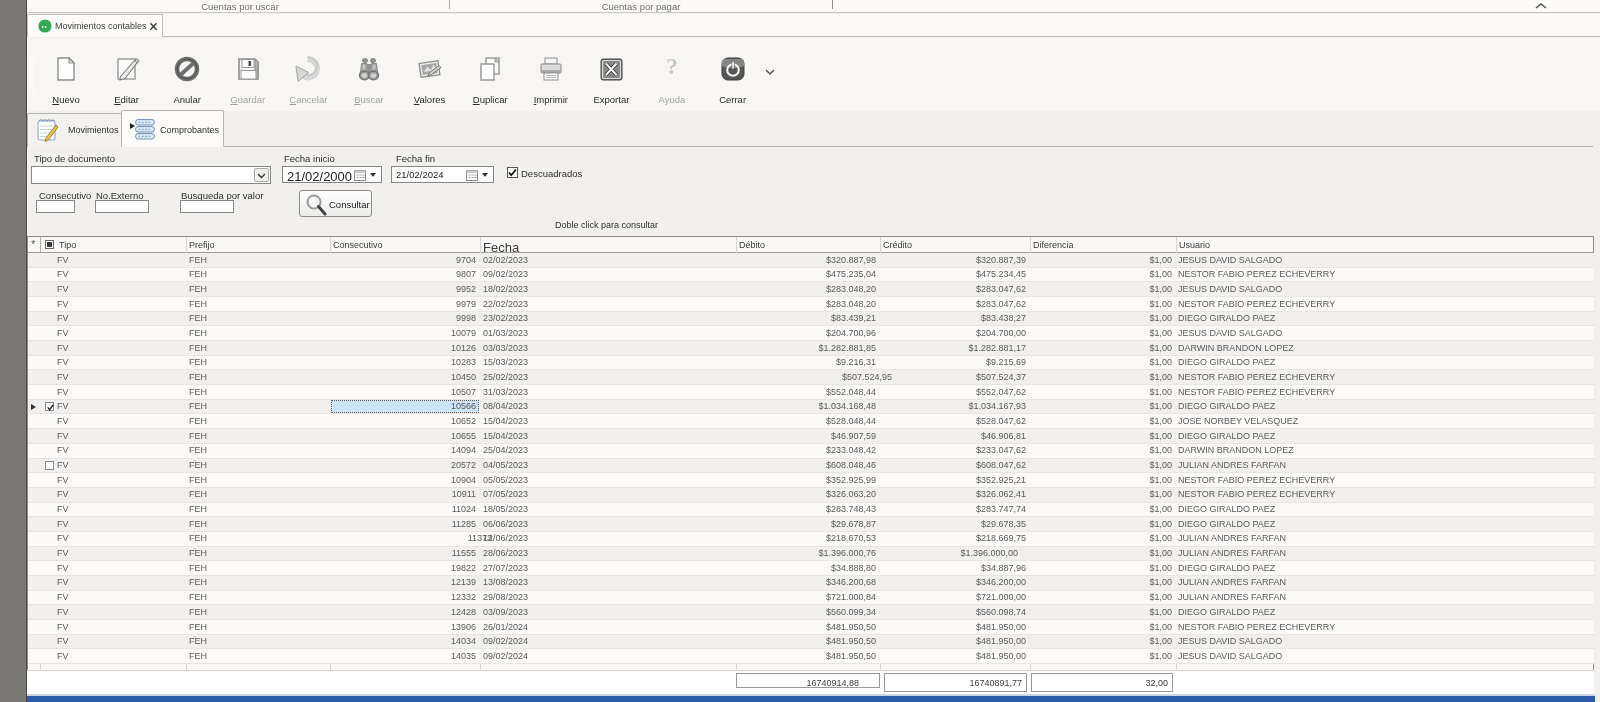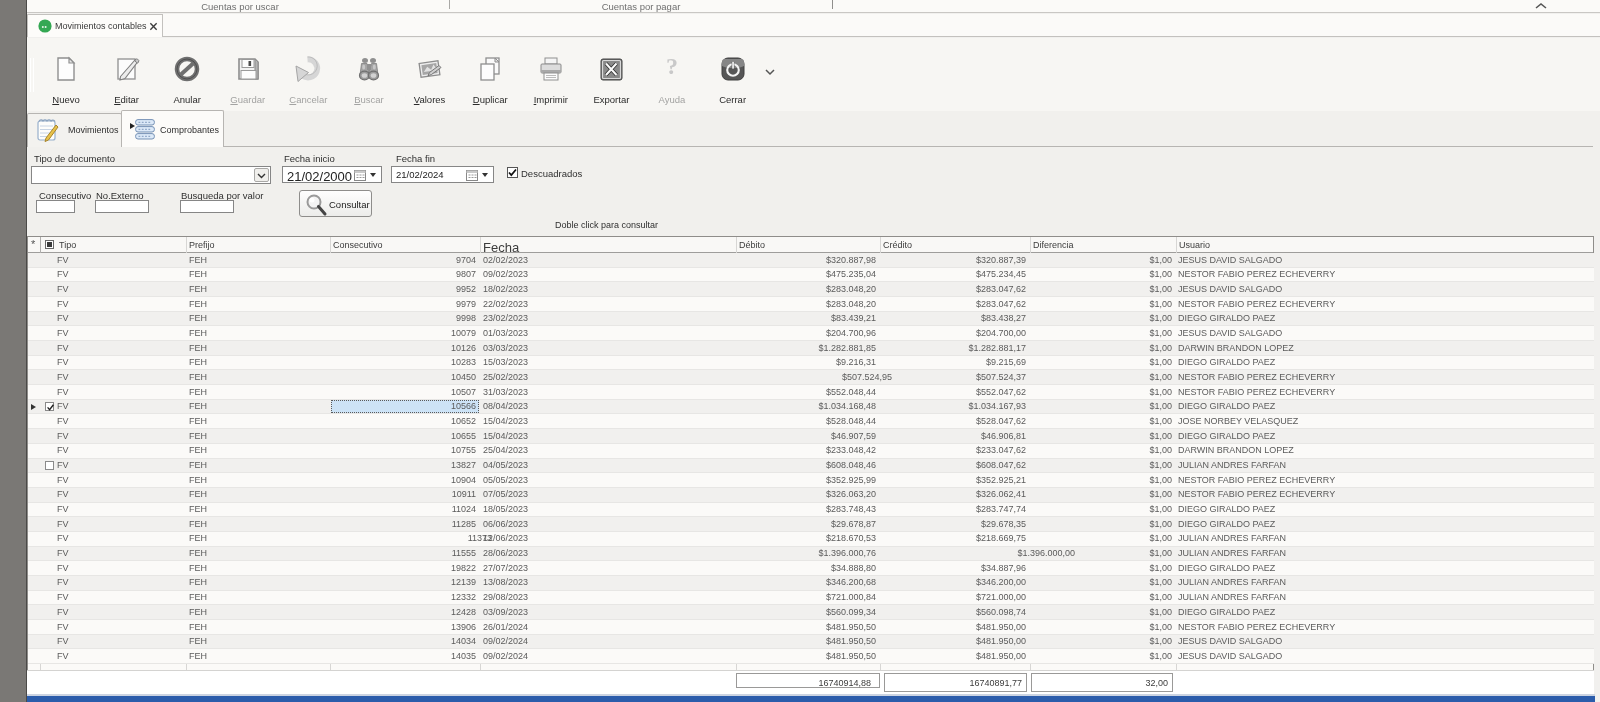--- a/index.html
+++ b/index.html
@@ -397,32 +397,32 @@
         <div class="td r" style="left:302px;width:146px">10655</div>
         <div class="td" style="left:455px;width:120px">15/04/2023</div>
         <div class="td r" style="left:708px;width:140px">$46.907,59</div>
         <div class="td r" style="left:852px;width:146px">$46.906,81</div>
         <div class="td r" style="left:1002px;width:142px">$1,00</div>
         <div class="td" style="left:1150px;width:412px">DIEGO GIRALDO PAEZ</div>
       </div>
 <div class="tr" style="top:190.84px;height:14.68px;background:#fbfaf8">
         <div class="td" style="left:29px;width:40px">FV</div>
         <div class="td" style="left:161px;width:60px">FEH</div>
-        <div class="td r" style="left:302px;width:146px">10755</div>
+        <div class="td r" style="left:302px;width:146px">14094</div>
         <div class="td" style="left:455px;width:120px">25/04/2023</div>
         <div class="td r" style="left:708px;width:140px">$233.048,42</div>
         <div class="td r" style="left:852px;width:146px">$233.047,62</div>
         <div class="td r" style="left:1002px;width:142px">$1,00</div>
         <div class="td" style="left:1150px;width:412px">DARWIN BRANDON LOPEZ</div>
       </div>
 <div class="tr" style="top:205.52px;height:14.68px;background:#f1f0ee">
         <div class="cb" style="left:17px;top:2px"></div>
         <div class="td" style="left:29px;width:40px">FV</div>
         <div class="td" style="left:161px;width:60px">FEH</div>
-        <div class="td r" style="left:302px;width:146px">13827</div>
+        <div class="td r" style="left:302px;width:146px">20572</div>
         <div class="td" style="left:455px;width:120px">04/05/2023</div>
         <div class="td r" style="left:708px;width:140px">$608.048,46</div>
         <div class="td r" style="left:852px;width:146px">$608.047,62</div>
         <div class="td r" style="left:1002px;width:142px">$1,00</div>
         <div class="td" style="left:1150px;width:412px">JULIAN ANDRES FARFAN</div>
       </div>
 <div class="tr" style="top:220.20px;height:14.68px;background:#fbfaf8">
         <div class="td" style="left:29px;width:40px">FV</div>
         <div class="td" style="left:161px;width:60px">FEH</div>
         <div class="td r" style="left:302px;width:146px">10904</div>
@@ -471,21 +471,21 @@
         <div class="td r" style="left:852px;width:146px">$218.669,75</div>
         <div class="td r" style="left:1002px;width:142px">$1,00</div>
         <div class="td" style="left:1150px;width:412px">JULIAN ANDRES FARFAN</div>
       </div>
 <div class="tr" style="top:293.60px;height:14.68px;background:#f1f0ee">
         <div class="td" style="left:29px;width:40px">FV</div>
         <div class="td" style="left:161px;width:60px">FEH</div>
         <div class="td r" style="left:302px;width:146px">11555</div>
         <div class="td" style="left:455px;width:120px">28/06/2023</div>
         <div class="td r" style="left:708px;width:140px">$1.396.000,76</div>
-        <div class="td r" style="left:901px;width:146px">$1.396.000,00</div>
+        <div class="td r" style="left:844px;width:146px">$1.396.000,00</div>
         <div class="td r" style="left:1002px;width:142px">$1,00</div>
         <div class="td" style="left:1150px;width:412px">JULIAN ANDRES FARFAN</div>
       </div>
 <div class="tr" style="top:308.28px;height:14.68px;background:#fbfaf8">
         <div class="td" style="left:29px;width:40px">FV</div>
         <div class="td" style="left:161px;width:60px">FEH</div>
         <div class="td r" style="left:302px;width:146px">19822</div>
         <div class="td" style="left:455px;width:120px">27/07/2023</div>
         <div class="td r" style="left:708px;width:140px">$34.888,80</div>
         <div class="td r" style="left:852px;width:146px">$34.887,96</div>
@@ -549,19 +549,19 @@
         <div class="td" style="left:455px;width:120px">09/02/2024</div>
         <div class="td r" style="left:708px;width:140px">$481.950,50</div>
         <div class="td r" style="left:852px;width:146px">$481.950,00</div>
         <div class="td r" style="left:1002px;width:142px">$1,00</div>
         <div class="td" style="left:1150px;width:412px">JESUS DAVID SALGADO</div>
       </div>
   </div>
 </div>
 
 <div class="abs" style="left:27px;top:670px;width:1567px;height:24px;background:#fff;border-top:1px solid #d4d3d1">
-  <div class="abs" style="left:709px;top:2px;width:144px;height:15px;background:#fff;border:1px solid #9a9998;font-size:9px;color:#3c3c3c;text-align:right;line-height:18px;padding-right:8px">16740914,88</div>
+  <div class="abs" style="left:709px;top:2px;width:144px;height:15px;background:#fff;border:1px solid #9a9998;font-size:9px;color:#3c3c3c;text-align:right;line-height:18px;padding-right:20px">16740914,88</div>
   <div class="abs" style="left:857px;top:2px;width:143px;height:19px;background:#fff;border:1px solid #9a9998;font-size:9px;color:#3c3c3c;text-align:right;line-height:18px;padding-right:4px">16740891,77</div>
   <div class="abs" style="left:1004px;top:2px;width:142px;height:19px;background:#fff;border:1px solid #9a9998;font-size:9px;color:#3c3c3c;text-align:right;line-height:18px;padding-right:4px">32,00</div>
 </div>
 
 <div class="abs" style="left:27px;top:694px;width:1568px;height:2px;background:#ccd4e2"></div>
 <div class="abs" style="left:27px;top:696px;width:1568px;height:6px;background:#2b5cab"></div>
 
 </body></html>

